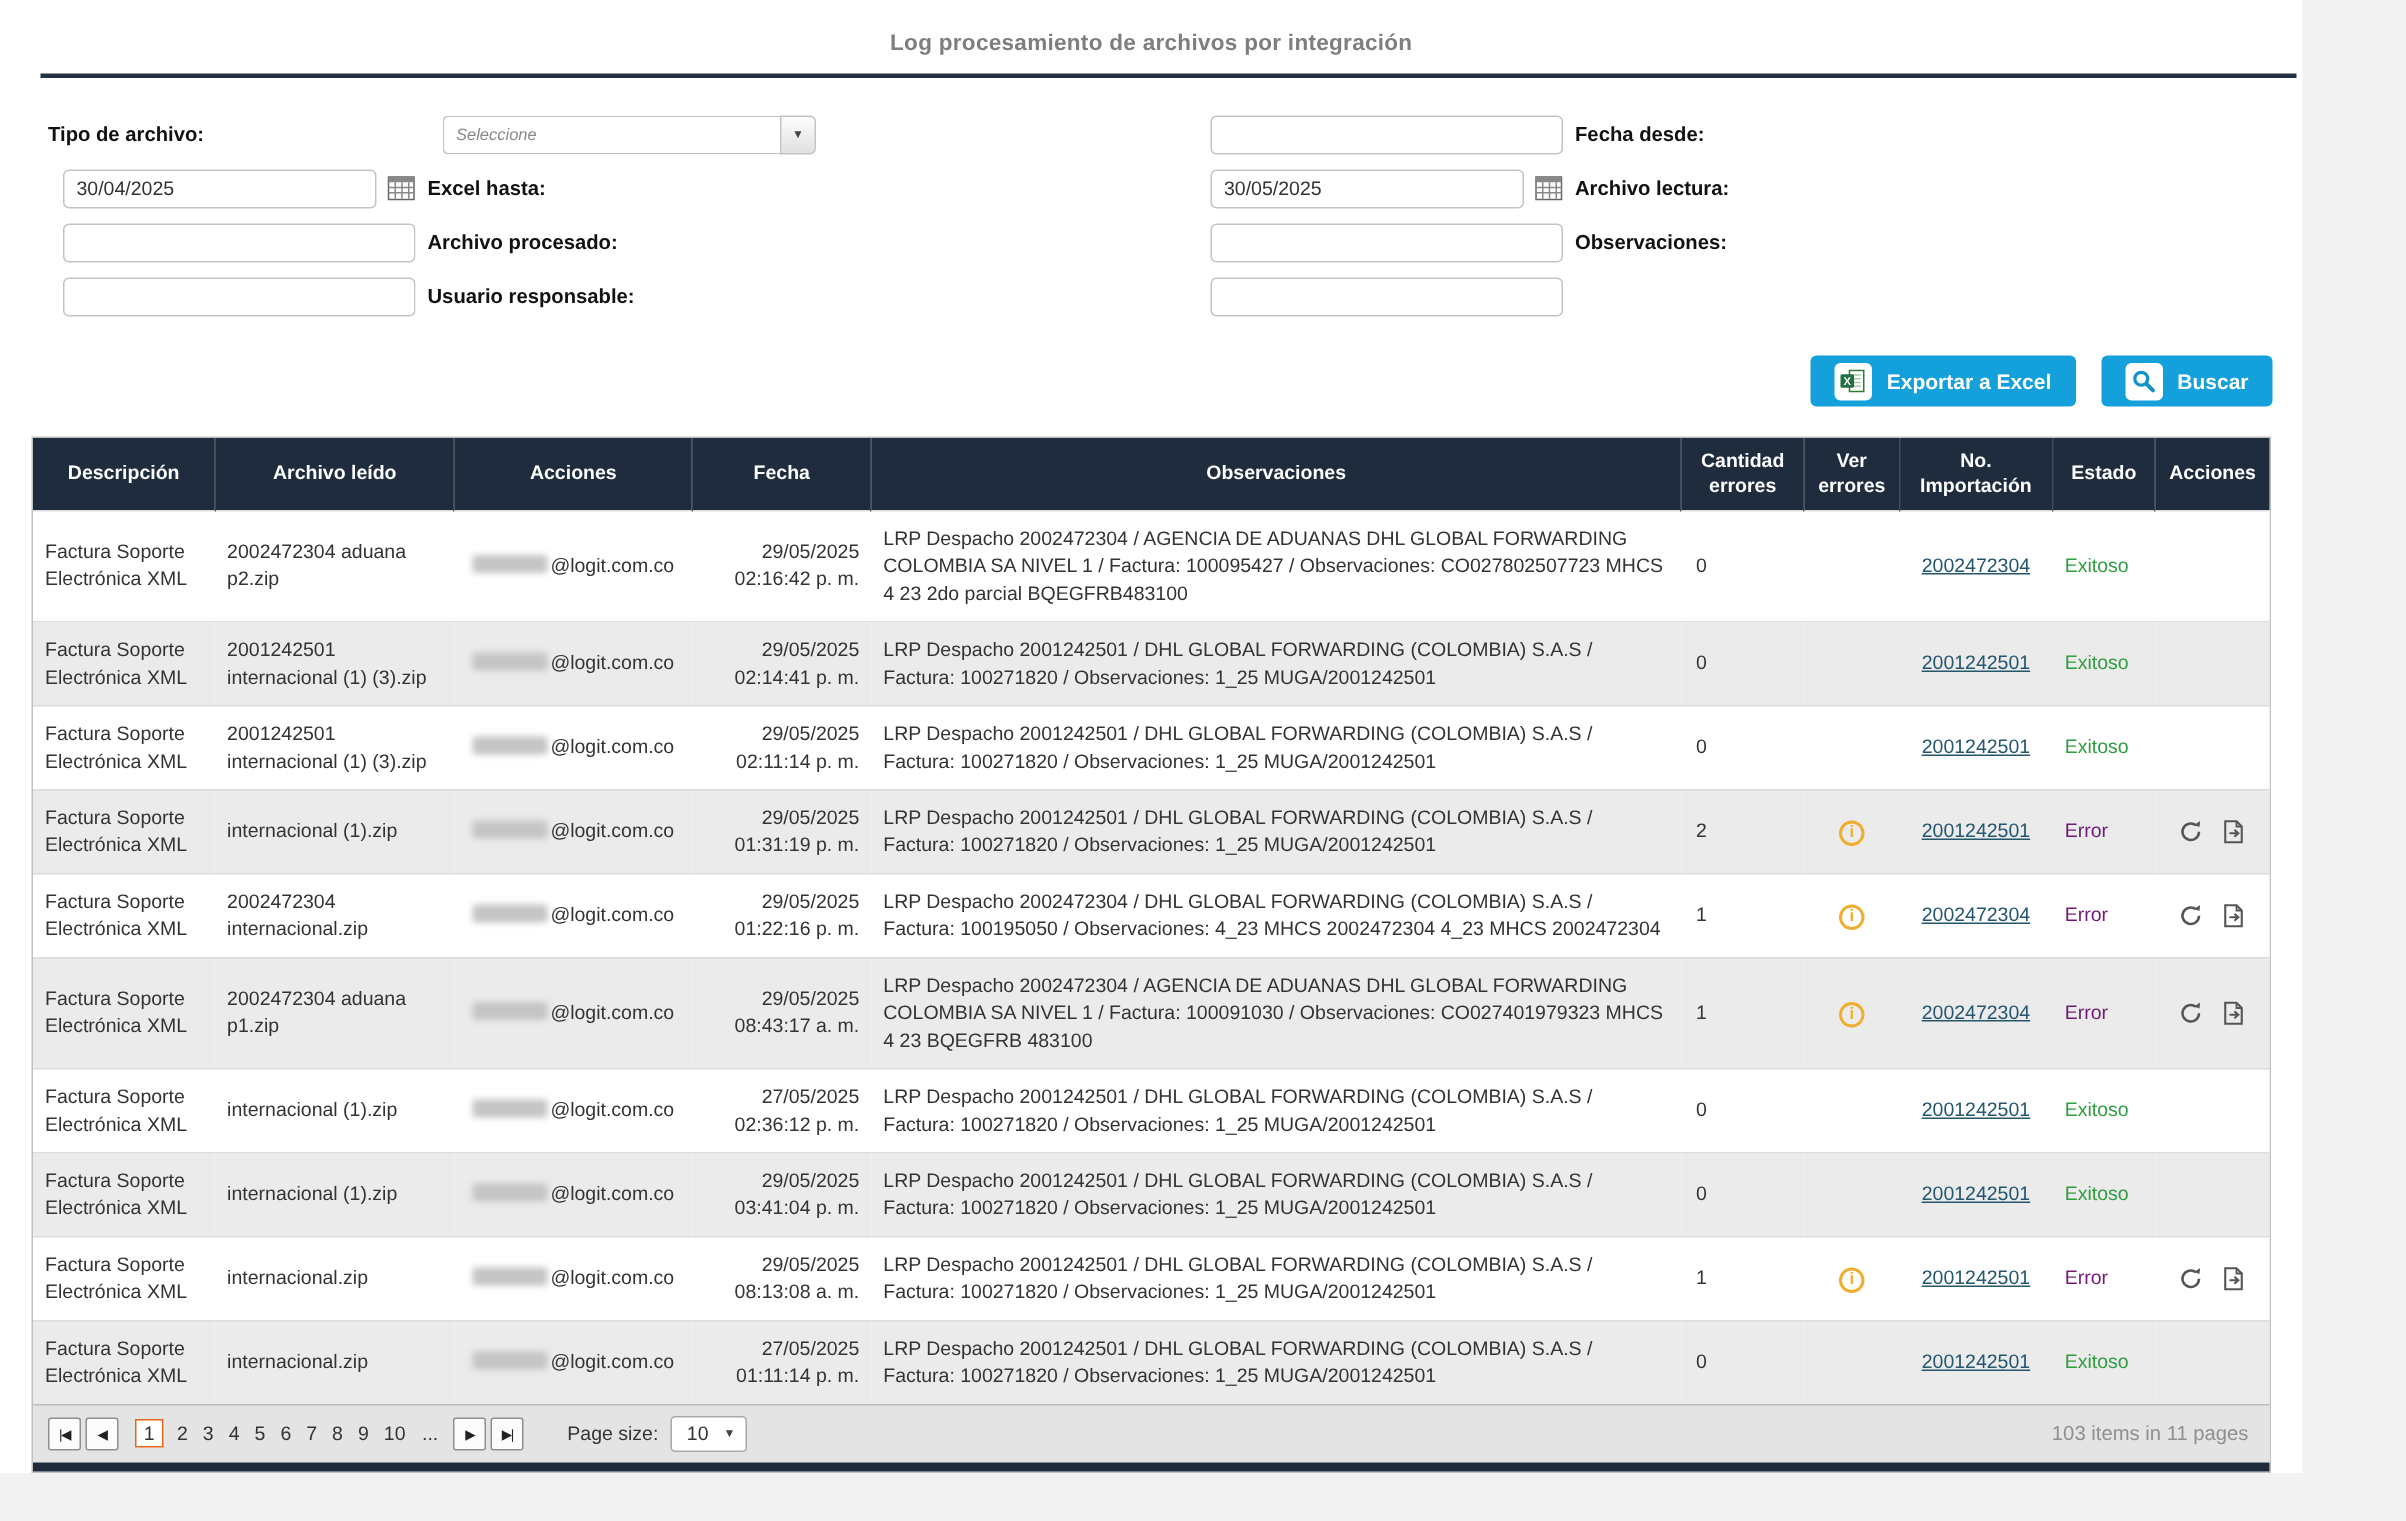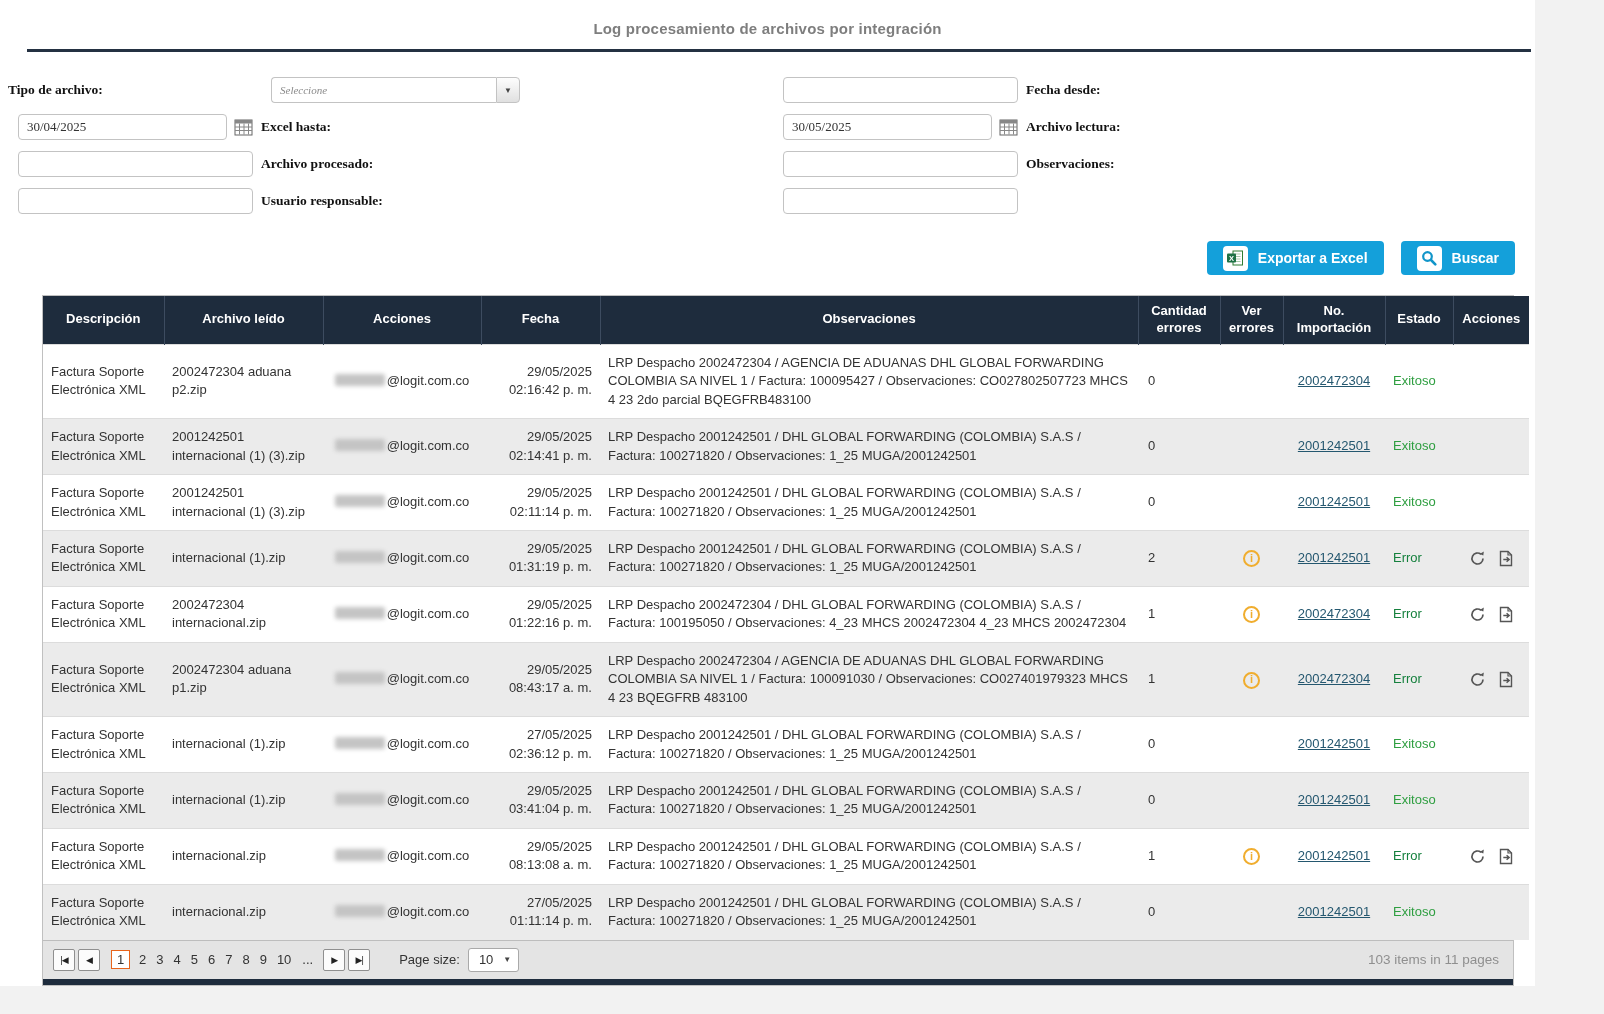--- a/index.html
+++ b/index.html
@@ -2,55 +2,55 @@
 <html><head>
 <meta charset="utf-8">
 <style>
   * { box-sizing: border-box; }
   body { margin:0; background:#f2f2f2; font-family:"Liberation Sans", sans-serif; }
   .content { width:1535px; background:#fff; min-height:970px; padding-top:20px; }
 
   .page-title { text-align:center; font-size:15px; font-weight:bold; color:#7e7e7e; margin-bottom:12px; letter-spacing:.2px; }
   .title-rule { height:3px; background:#243142; margin:0 4px 0 27px; }
 
-  .filters { display:grid; grid-template-columns:253px 515px 250px auto; row-gap:9px; margin:24px 20px 0 0; align-items:center;font-family:Liberation Serif, serif; }
+  .filters { display:grid; grid-template-columns:253px 515px 250px auto; row-gap:9px; margin:24px 20px 0 24px; align-items:center; }
   .f-label { background:#fff; font-weight:bold; font-size:13.5px; color:#111; padding:6px 8px; align-self:stretch; display:flex; align-items:center; }
   .f-input { padding-left:18px; display:flex; align-items:center; gap:7px; }
   .f-input.right { padding-left:15px; }
 
   .txt { height:26px; border:1px solid #c3c3c3; border-radius:4px; padding:0 8px; font-size:13px; color:#333; font-family:inherit; background:#fff; }
   .w242{width:242px} .w245{width:245px} .w252{width:252px}
 
   .combo { display:flex; width:249px; }
   .combo-text { flex:1; height:26px; border:1px solid #c3c3c3; border-right:none; border-radius:4px 0 0 4px; display:flex; align-items:center; padding:0 8px; font-style:italic; color:#8a8a8a; font-size:11px; background:#fff; }
   .combo-btn { width:24px; height:26px; border:1px solid #c3c3c3; border-radius:0 4px 4px 0; background:linear-gradient(#fdfdfd,#e0e0e0); display:flex; align-items:center; justify-content:center; font-size:8px; color:#444; cursor:pointer; }
   .cal-btn { display:inline-flex; align-items:center; cursor:pointer; }
 
   .toolbar { display:flex; justify-content:flex-end; gap:17px; margin:26px 20px 0 0; }
   .btn { display:inline-flex; align-items:center; gap:10px; background:#14a0da; color:#fff; font-weight:bold; font-size:14px; border:none; border-radius:4px; height:34px; padding:0 16px; font-family:inherit; cursor:pointer; }
   .icon-box { width:25px; height:25px; background:#fff; border-radius:4px; display:flex; align-items:center; justify-content:center; }
 
-  .grid-wrap { margin:20px 21px 0 42px; border:1px solid #c0c0c0; }
+  .grid-wrap { margin:20px 21px 0 21px; border:1px solid #c0c0c0; }
   table.log { width:100%; border-collapse:collapse; table-layout:fixed; }
   thead th { background:#1e2c3d; color:#fff; font-size:13px; font-weight:bold; padding:7px 5px; text-align:center; vertical-align:middle; line-height:1.3; }
   thead th + th { border-left:1px solid #3d4c60; }
   tbody td { font-size:13px; color:#333; padding:9px 8px; vertical-align:middle; line-height:1.42; word-wrap:break-word; }
   tbody tr { background:#fff; border-top:1px solid #dcdcdc; }
   tbody tr.alt { background:#ebebeb; }
 
   .td-fecha { text-align:right; }
   .td-user { text-align:center; white-space:nowrap; }
   .td-err { padding-left:10px; }
   .td-ver, .td-acc { text-align:center; }
   .td-imp { text-align:center; }
 
   .redact { display:inline-block; width:50px; height:12px; background:#c4c4c4; filter:blur(2px); border-radius:2px; vertical-align:-1px; margin-right:2px; }
   .imp-link { color:#24576f; text-decoration:underline; cursor:pointer; }
   .estado-ok { color:#2e9e40; }
-  .estado-error { color:#15803d; }
+  .estado-error { color:#701a75; }
   .info-icon { display:inline-flex; width:17px; height:17px; border:2px solid #f0ad2e; border-radius:50%; color:#f0ad2e; font-weight:bold; font-size:11px; align-items:center; justify-content:center; cursor:pointer; }
   .action-btn { display:inline-flex; margin:0 6px; cursor:pointer; vertical-align:middle; }
 
   .pager { display:flex; align-items:center; background:#e4e4e4; border-top:1px solid #bdbdbd; padding:7px 10px; }
   .pg-btn { width:22px; height:22px; border:1px solid #8f8f8f; border-radius:2px; background:#fcfcfc; display:inline-flex; align-items:center; justify-content:center; font-size:9px; color:#222; cursor:pointer; letter-spacing:-1px; margin-right:3px; }
   .pager-pages { display:inline-flex; align-items:center; margin:0 4px; }
   .page-num { font-size:13px; color:#333; padding:0 5px; cursor:pointer; }
   .page-current { display:inline-flex; width:19px; height:19px; border:1px solid #e8641b; background:#fff; align-items:center; justify-content:center; font-size:13px; color:#333; margin:0 4px; }
   .page-ellipsis { font-size:13px; color:#333; padding:0 6px; cursor:pointer; }
   .page-size-label { font-size:13px; color:#333; margin-left:26px; margin-right:8px; }

